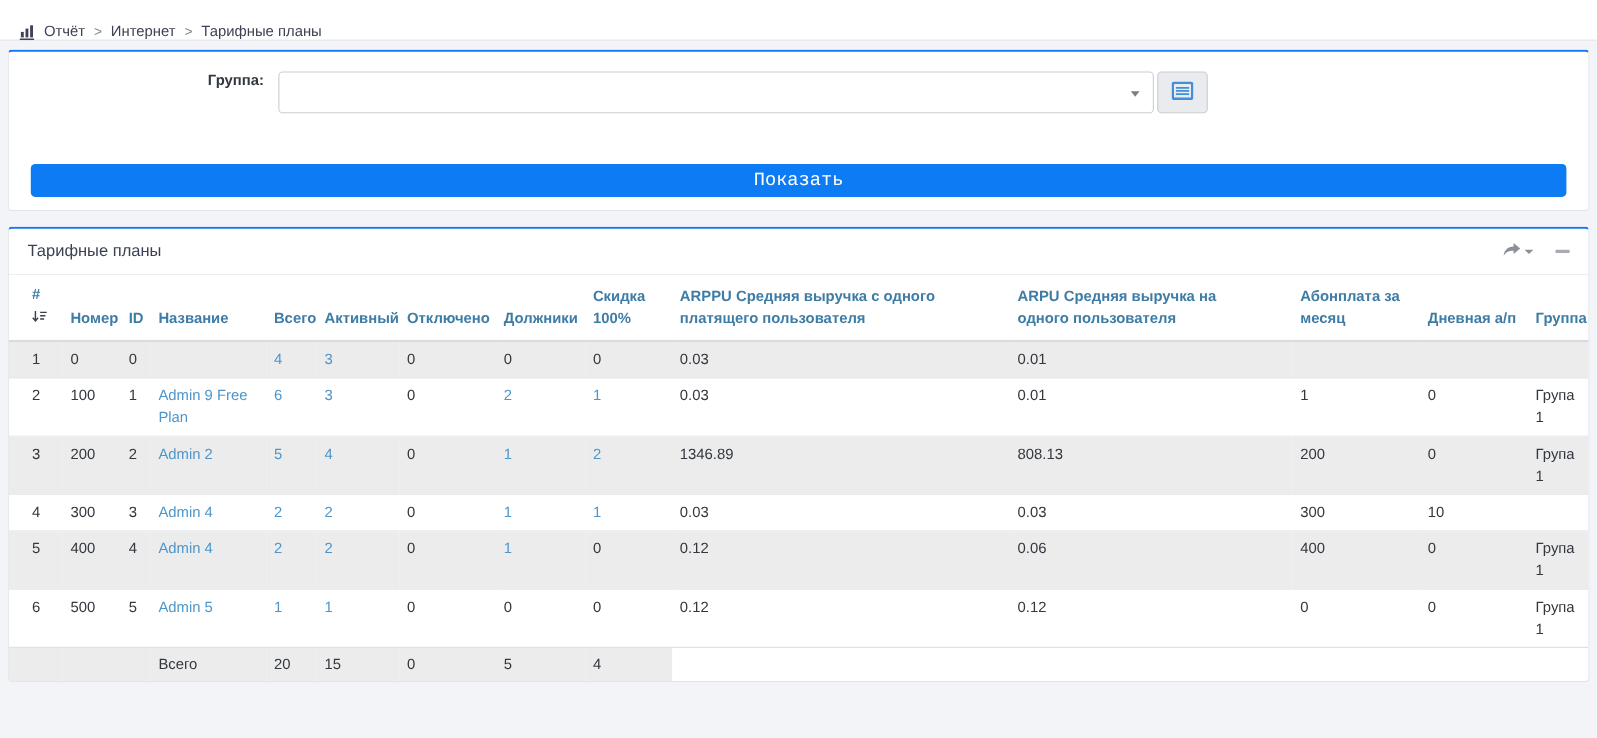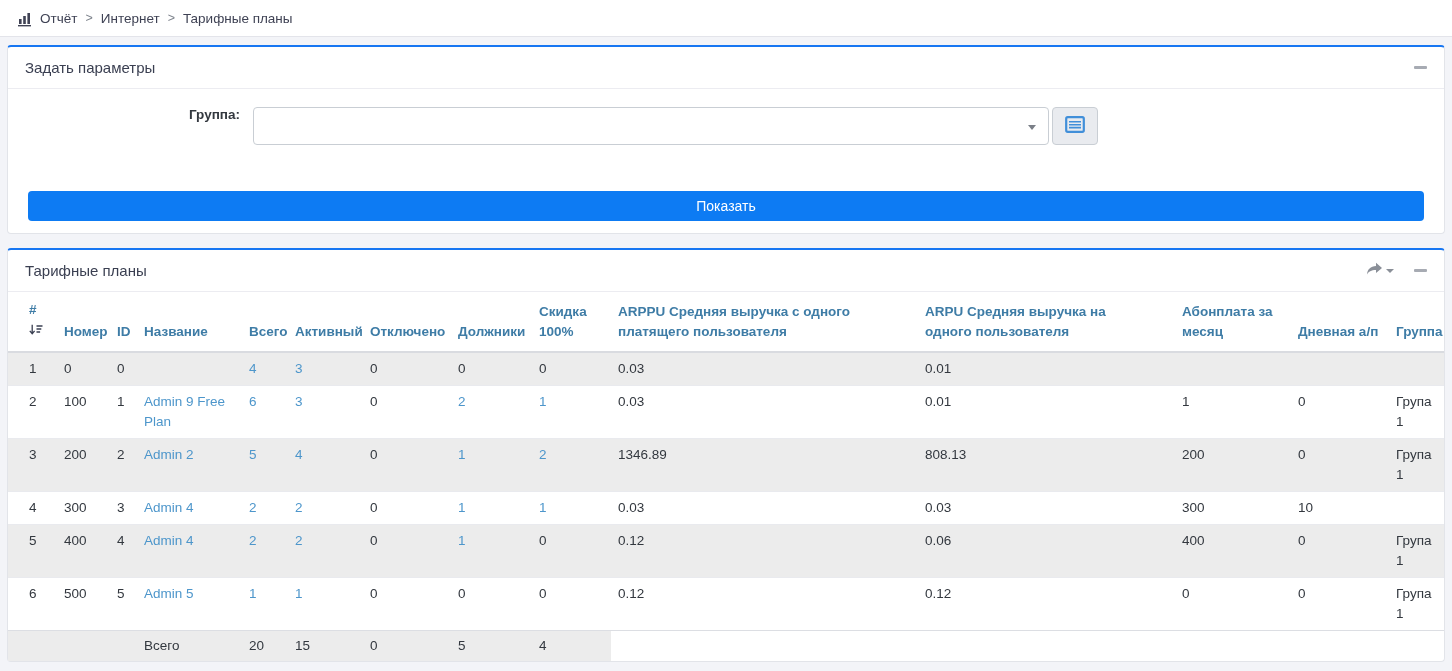--- a/index.html
+++ b/index.html
@@ -7,21 +7,21 @@
   body {
     background:#f3f4f8;
     font-family:"Liberation Sans", sans-serif;
     font-size:13.5px;
     color:#33383f;
     overflow:hidden;
   }
   
   .topbar {
     height:37px; background:#fff; border-bottom:1px solid #e3e4ea;
-    display:flex; align-items:center; padding:0 17px;
+    display:flex; align-items:flex-end; padding:0 17px;
   }
   .crumb { color:#3f4254; }
   .crumb-sep { color:#7d838c; margin:0 8px; font-size:12.5px; }
   .crumb-icon { display:inline-flex; margin-right:7px; position:relative; top:1px; }
   
   .panel {
     background:#fff; margin:0 7px;
     border:1px solid #e2e4e9; border-top:2px solid #1776f2;
     border-radius:4px;
   }
@@ -49,21 +49,21 @@
     border-left:4px solid transparent; border-right:4px solid transparent; border-top:5px solid #7a7f87; }
   .select-value { line-height:36px; padding:0 12px; color:#33383f; }
   .list-button {
     width:46px; height:38px; margin-left:3px;
     background:#e9ebef; border:1px solid #c9ced4; border-radius:4px;
     display:flex; align-items:center; justify-content:center; cursor:pointer;
   }
   .show-button {
     display:block; margin:46px 20px 12px 20px; width:calc(100% - 40px); height:30px;
     background:#0d7bf3; color:#fff; border:none; border-radius:4px;
-    font-size:14px; font-family:Liberation Sans, sans-serif; cursor:pointer;
+    font-size:17px; font-family:Liberation Mono, monospace; cursor:pointer;
   }
   
   table { width:100%; border-collapse:collapse; table-layout:fixed; font-size:13.5px; }
   th, td { text-align:left; }
   thead th {
     color:#3e7ca6; font-weight:bold; vertical-align:bottom;
     padding:8px 7px 9px 7px; line-height:20px;
     border-bottom:2px solid #d9dbe0; cursor:pointer;
   }
   thead th:first-child, tbody td:first-child, tfoot td:first-child { padding-left:21px; }
@@ -90,24 +90,20 @@
     </svg>
   </span>
   <span class="crumb">Отчёт</span>
   <span class="crumb-sep">&gt;</span>
   <span class="crumb">Интернет</span>
   <span class="crumb-sep">&gt;</span>
   <span class="crumb">Тарифные планы</span>
 </div>
 
 <div class="panel panel-1">
-  <div class="panel-header">
-    <span class="panel-title">Задать параметры</span>
-    <span class="minus-icon"></span>
-  </div>
   <div>
     <div class="form-row">
       <label class="form-label">Группа:</label>
       <div class="input-group">
         <div class="select-box">
           <span class="select-value"></span>
           <span class="select-caret"></span>
         </div>
         <div class="list-button">
           <span>

